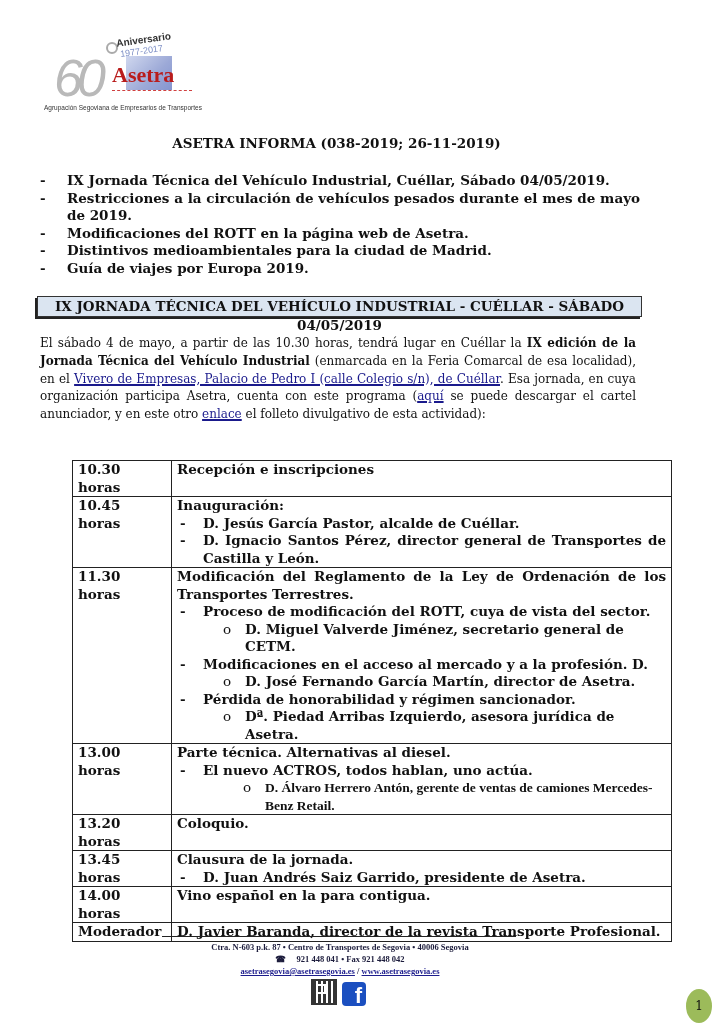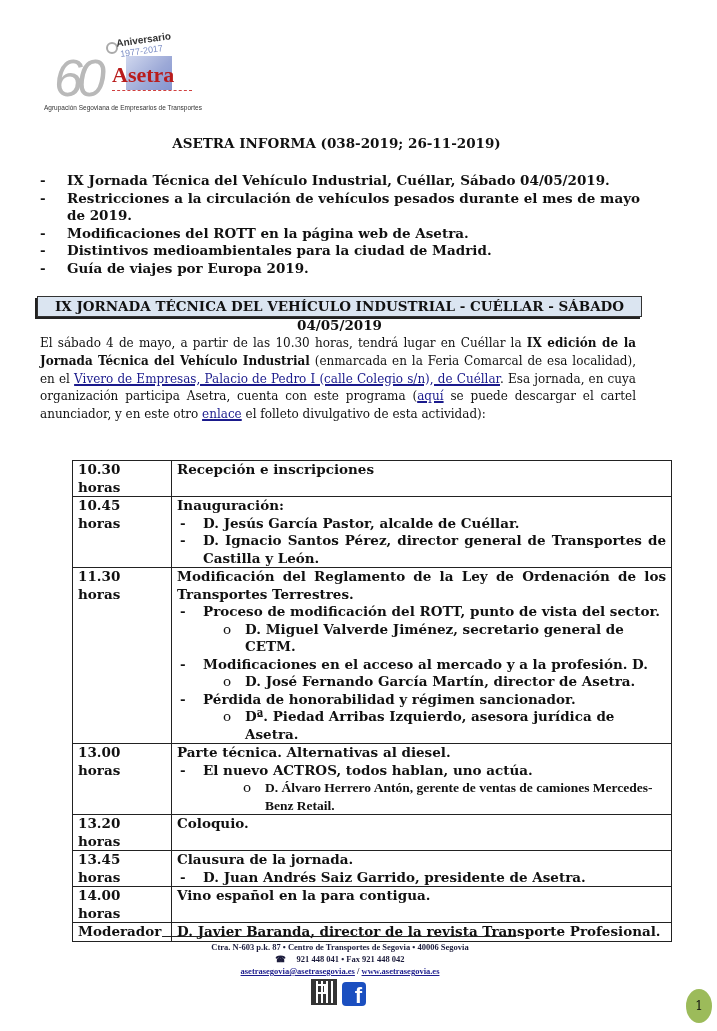--- a/index.html
+++ b/index.html
@@ -136,21 +136,21 @@
             <span class="t">D. Ignacio Santos Pérez, director general de Transportes de Castilla y León.</span>
           </div>
     </td>
   </tr>
   <tr>
     <td class="time">11.30 horas</td>
     <td>
       <div class="just">Modificación del Reglamento de la Ley de Ordenación de los Transportes Terrestres.</div>
       <div class="li1">
             <span class="m">-</span>
-            <span class="t">Proceso de modificación del ROTT, punto de vista del sector.</span>
+            <span class="t">Proceso de modificación del ROTT, cuya de vista del sector.</span>
           </div>
       <div class="li2">
             <span class="m">o</span>
             <span class="t">D. Miguel Valverde Jiménez, secretario general de CETM.</span>
           </div>
       <div class="li1">
             <span class="m">-</span>
             <span class="t">Modificaciones en el acceso al mercado y a la profesión. D.</span>
           </div>
       <div class="li2">

